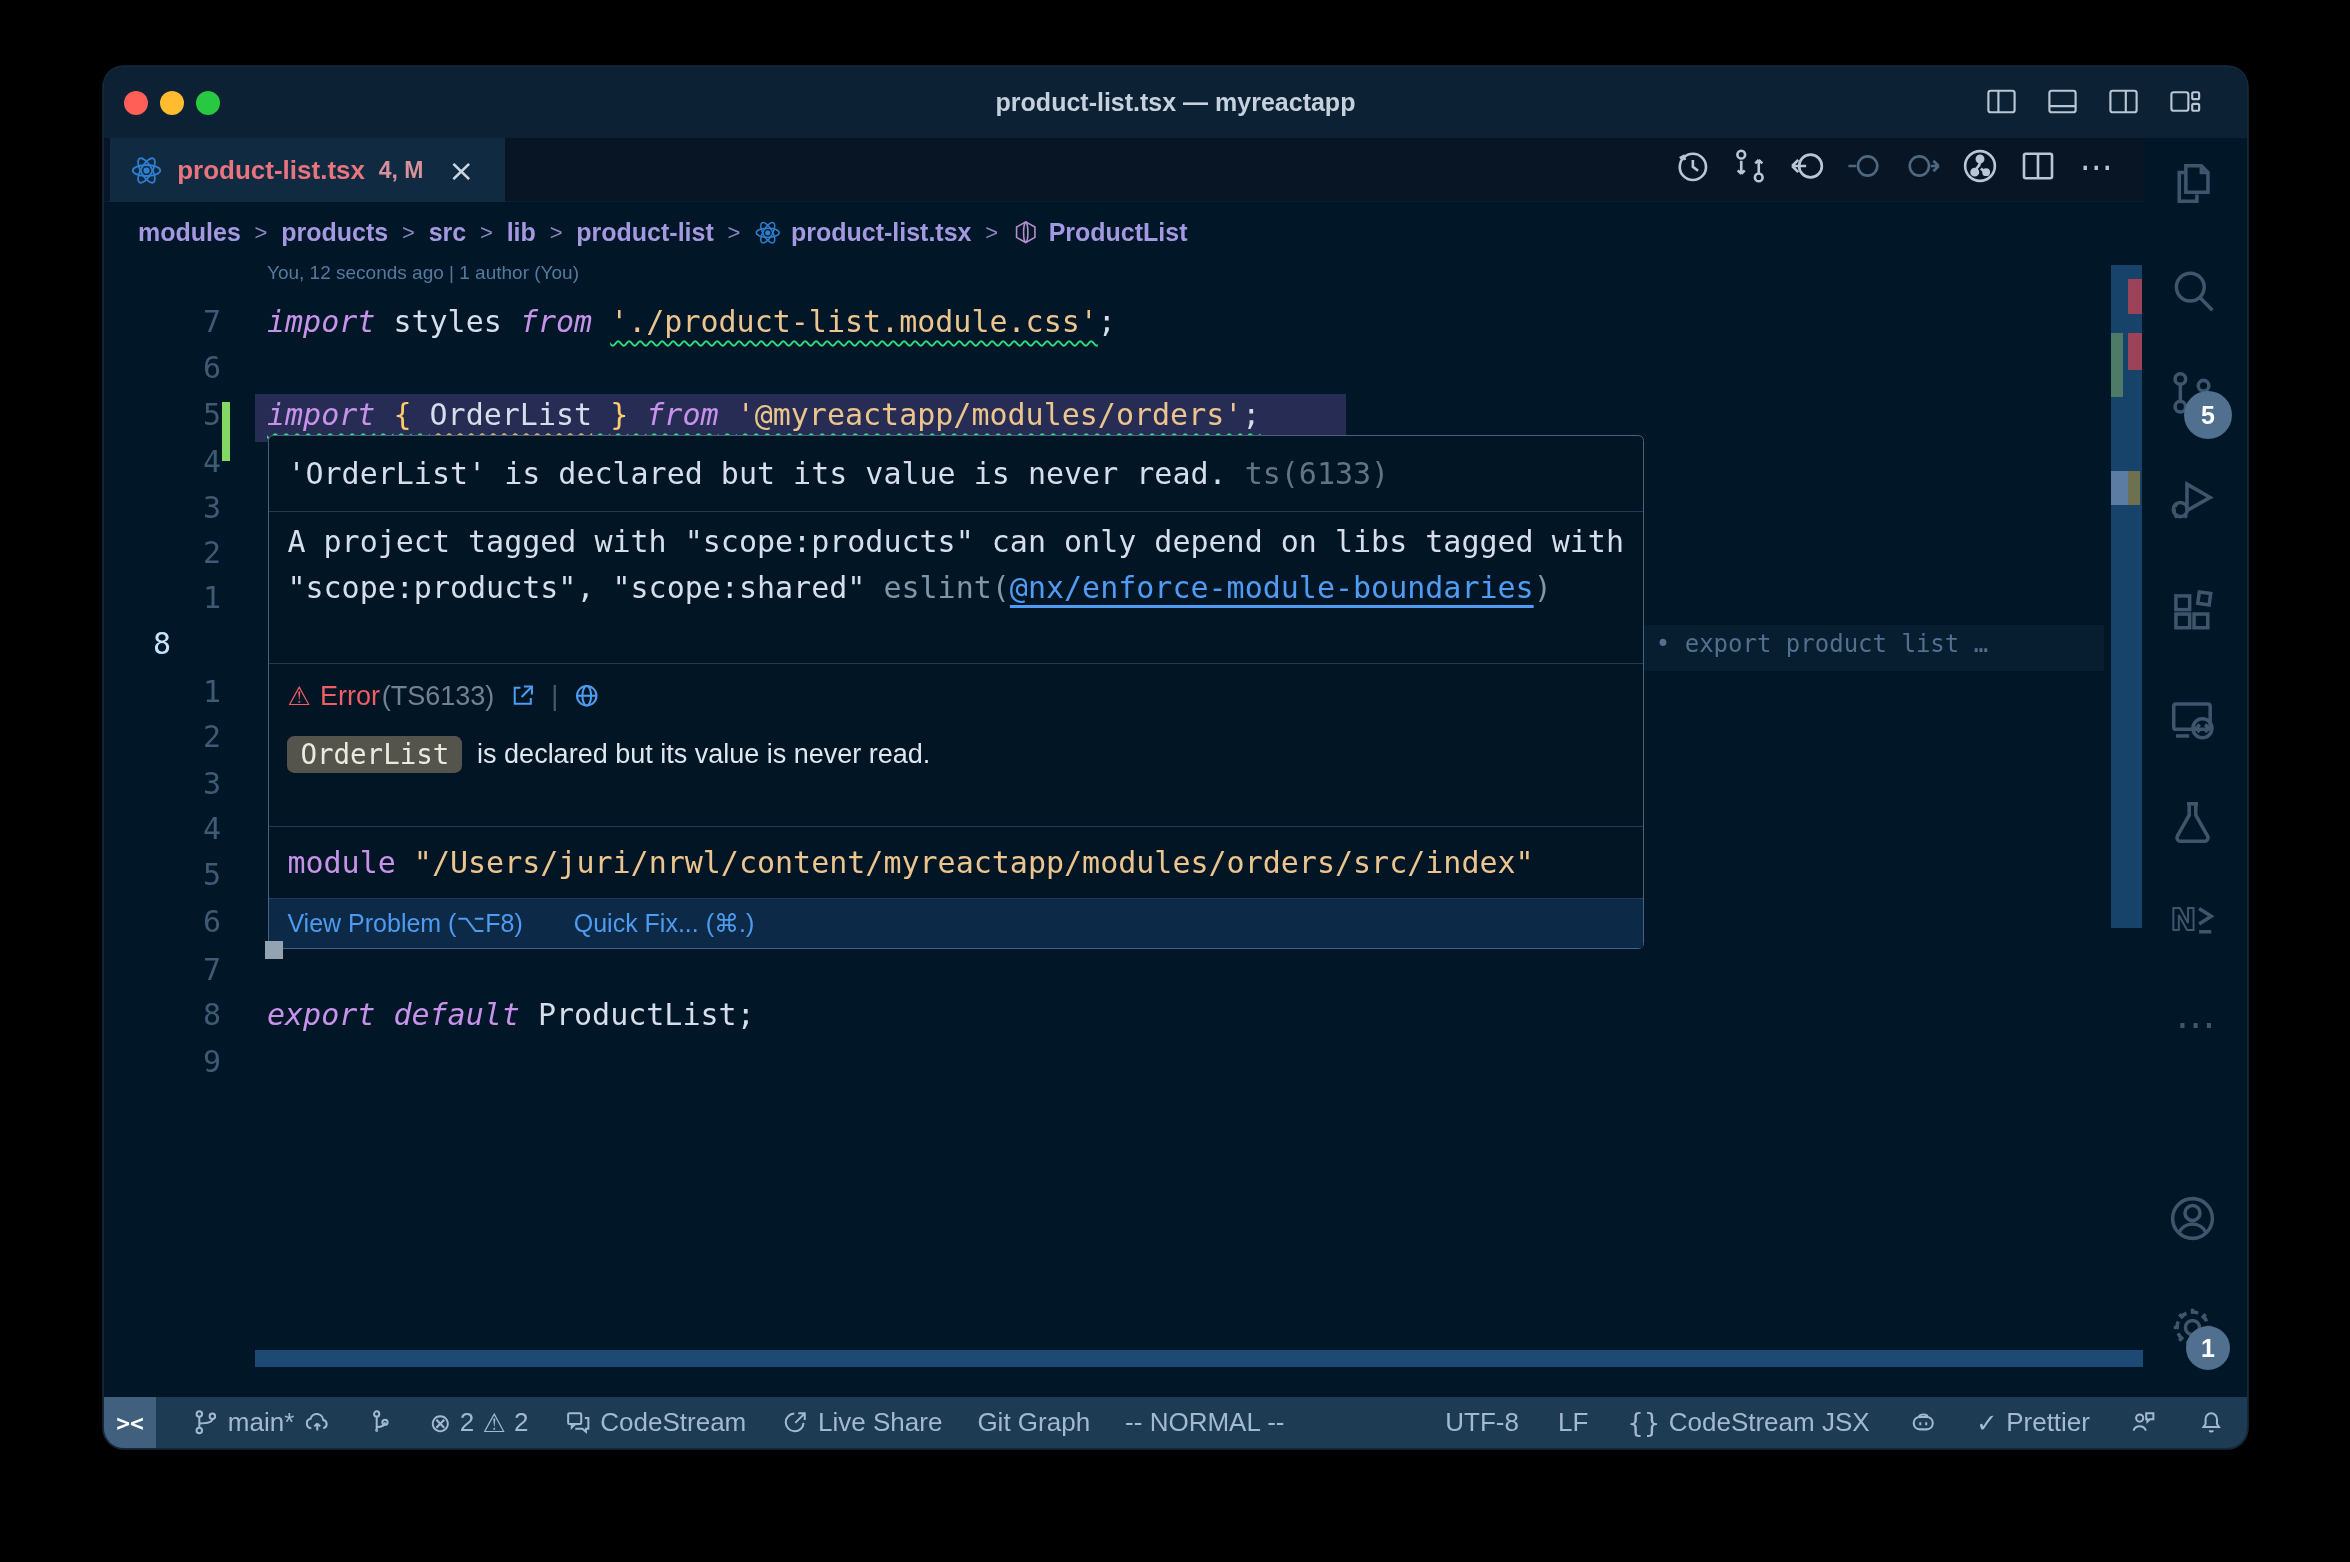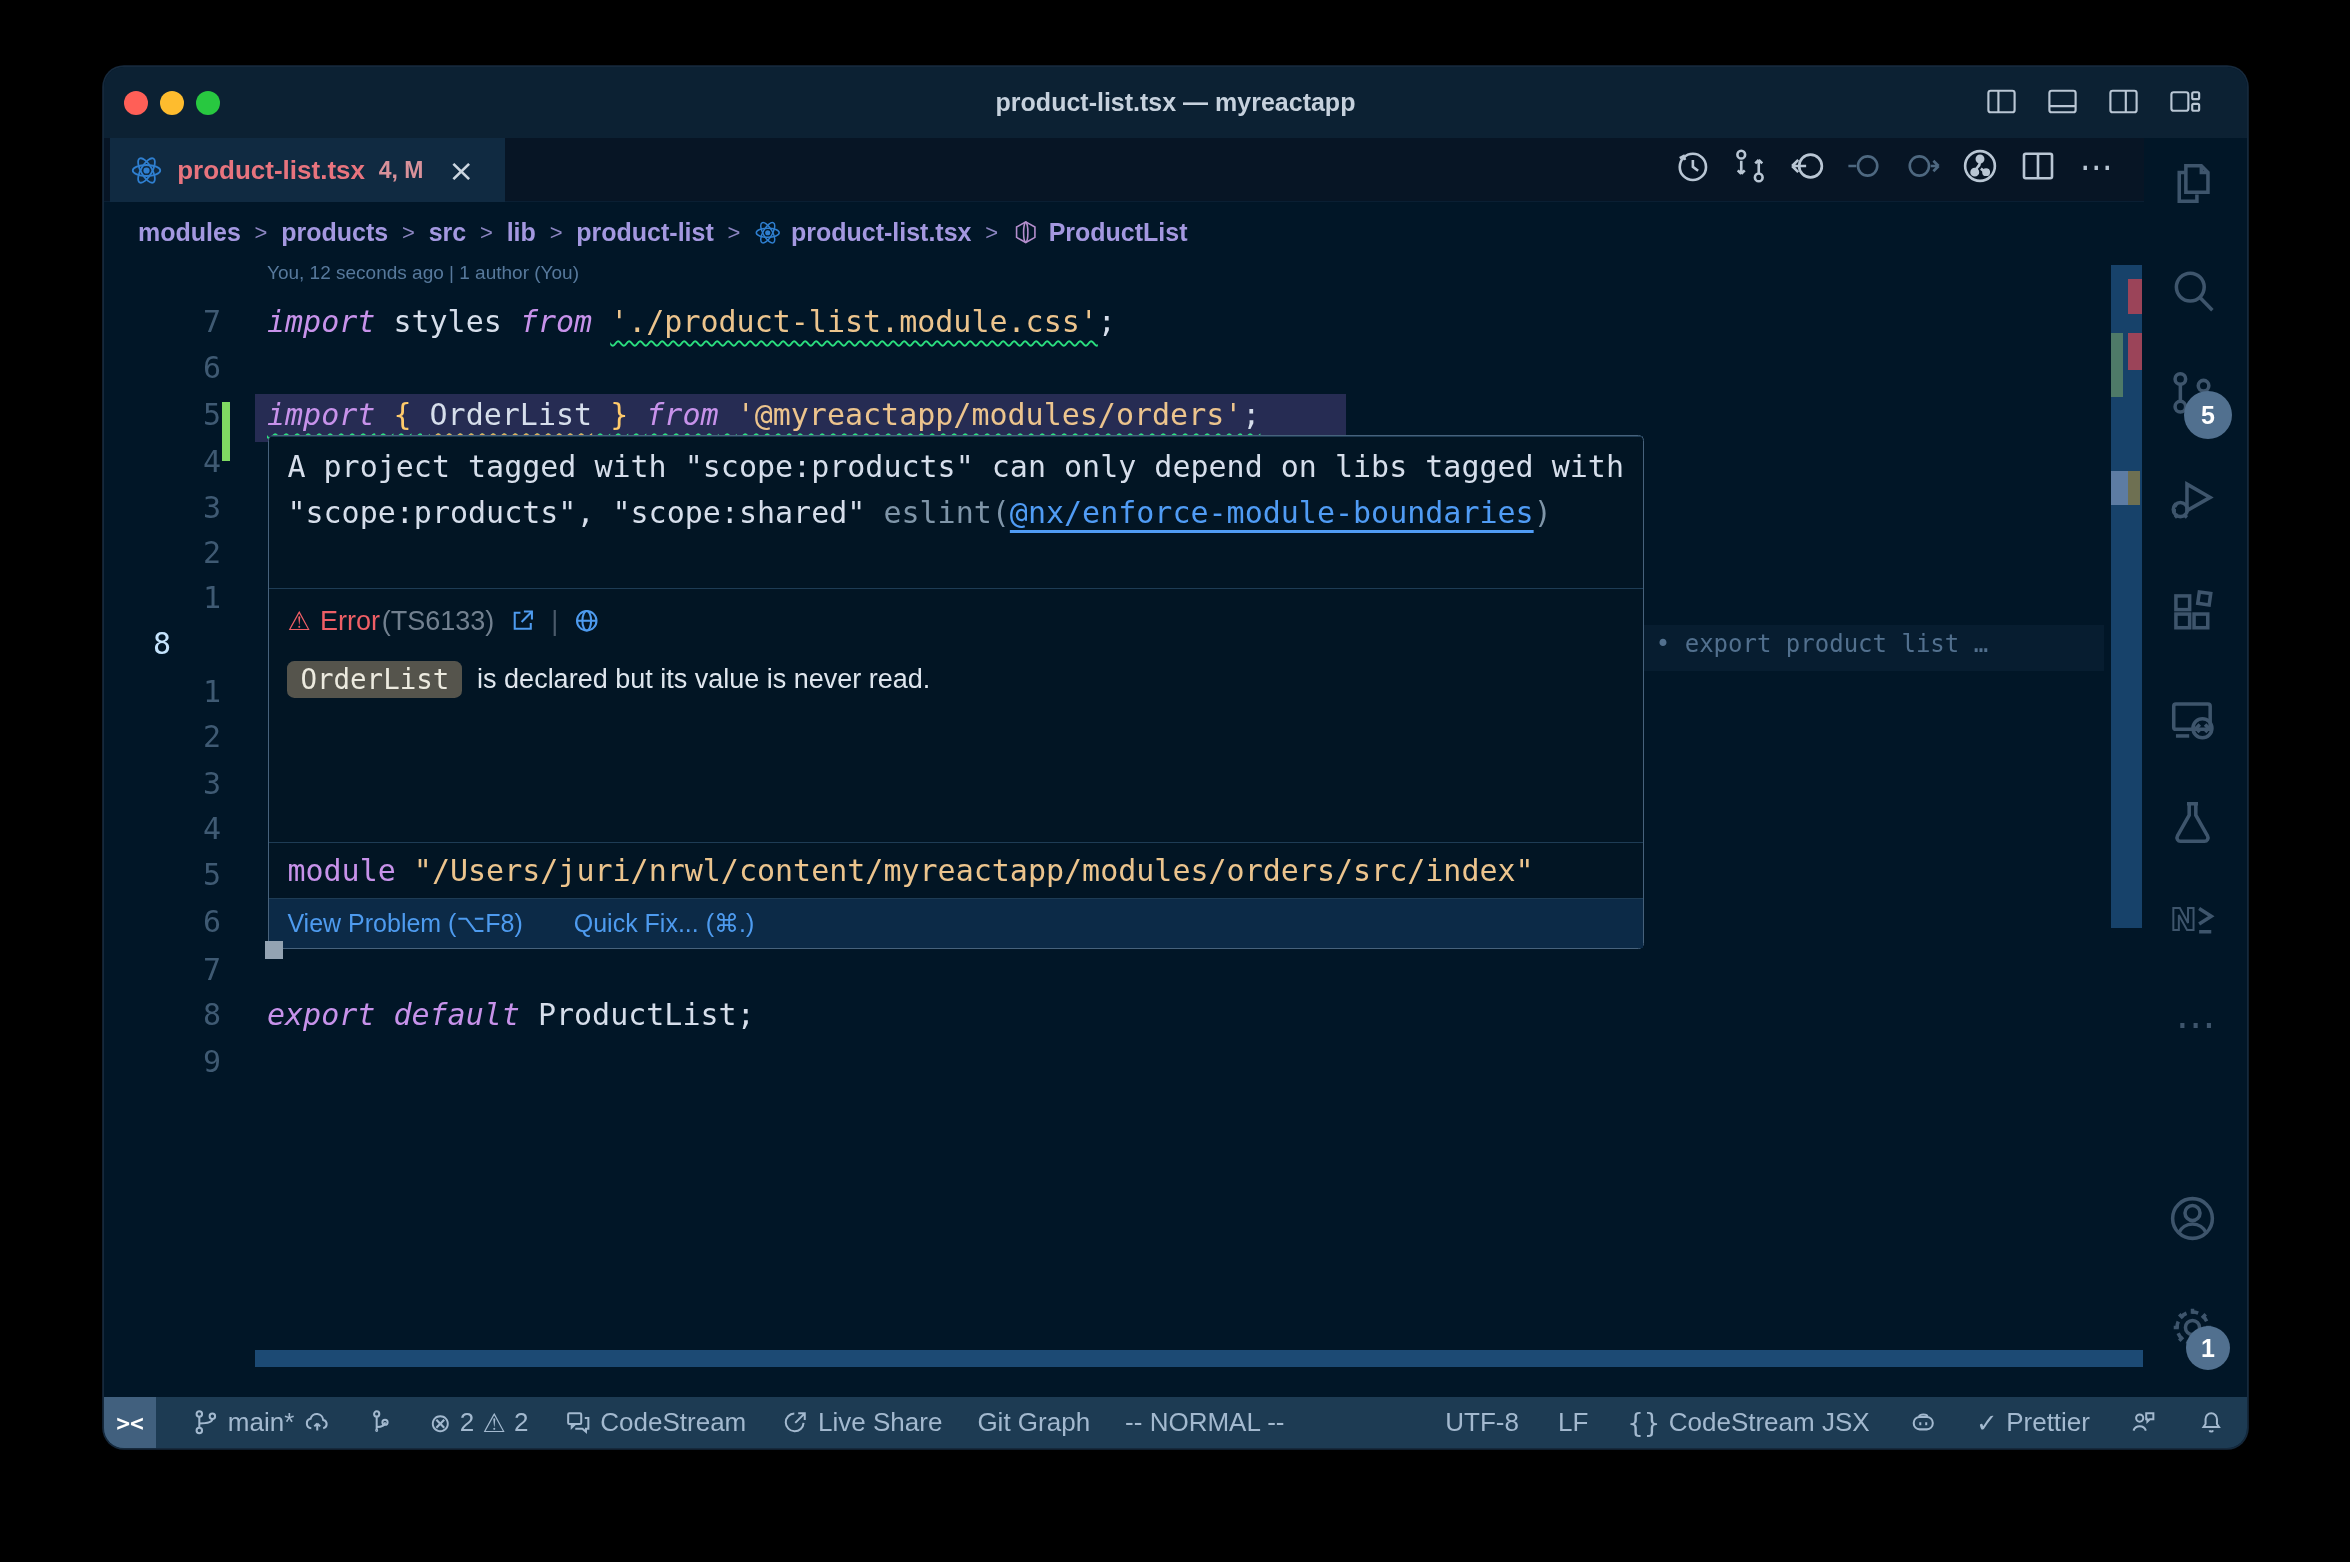--- a/index.html
+++ b/index.html
@@ -70,21 +70,21 @@
   .tt-s3{border-top:1.8px solid #1e3c55;flex:1;padding-top:16.5px;font-family:"Liberation Sans",sans-serif;}
   .tt-errrow{display:flex;align-items:center;gap:9.2px;font-size:27px;}
   .tt-warnglyph{color:#ef5f66;font-family:"DejaVu Sans",sans-serif;font-size:26px;}
   .tt-errlabel{color:#ef5f66;}
   .tt-errcode{color:#72808f;}
   .tt-errrow svg{width:27.5px;height:27.5px;stroke:#4e9bef;fill:none;stroke-width:1.8;cursor:pointer;margin-left:5.5px;}
   .tt-pipe{color:#4a5a6a;margin-left:5.5px;}
   .tt-chiprow{display:flex;align-items:center;margin-top:24px;font-size:27px;color:#dfe6ee;gap:14.7px;}
   .chip{font-family:"DejaVu Sans Mono",monospace;font-size:27.5px;background:#55544c;color:#eceadf;
         padding:2.8px 13px;border-radius:7.3px;}
-  .tt-s4{border-top:1.8px solid #1e3c55;height:56px;display:flex;align-items:center;gap:0;white-space:pre;}
+  .tt-s4{border-top:1.8px solid #1e3c55;height:72px;display:flex;align-items:center;gap:0;white-space:pre;}
   .tt-s5{border-top:1.8px solid #1e3c55;height:50px;background:#0c2a47;display:flex;align-items:center;gap:51px;
          font-family:"Liberation Sans",sans-serif;font-size:25px;}
   .tt-action{color:#4e9bef;cursor:pointer;}
 
   
   .activitybar{position:absolute;right:0;top:71px;width:103px;bottom:51px;background:#011627;}
   .ab-icon{position:absolute;left:22px;width:53px;height:53px;cursor:pointer;}
   .ab-icon svg{width:53px;height:53px;stroke:#3e556c;fill:none;stroke-width:1.6;}
   .ab-more{position:absolute;left:0;width:103px;text-align:center;color:#3e556c;font-size:40px;cursor:pointer;
            font-family:"DejaVu Sans",sans-serif;}
@@ -252,20 +252,21 @@
     <div class="ruler">
       <div class="mk" style="left:16.5px;top:14.7px;width:14.7px;height:35px;background:#9b4459"></div>
       <div class="mk" style="left:0;top:68px;width:12px;height:64px;background:#4e7a68"></div>
       <div class="mk" style="left:16.5px;top:68px;width:14.7px;height:37px;background:#9b4459"></div>
       <div class="mk" style="left:0;top:206px;width:16.5px;height:34px;background:#5d7ca3"></div>
       <div class="mk" style="left:16.5px;top:206px;width:12px;height:34px;background:#6e7052"></div>
     </div>
     <div class="hscroll"></div>
 
     <div class="tooltip">
+      <div class="tt-s tt-s1"><span>'OrderList' is declared but its value is never read.</span>&nbsp;<span class="tt-code">ts(6133)</span></div>
       <div class="tt-s tt-s2"><span>A project tagged with "scope:products" can only depend on libs tagged with "scope:products", "scope:shared"</span> <span class="tt-dim">eslint(</span><span class="tt-link">@nx/enforce-module-boundaries</span><span class="tt-dim">)</span></div>
       <div class="tt-s tt-s3">
         <div class="tt-errrow">
           <span class="tt-warnglyph">⚠</span>
           <span class="tt-errlabel">Error</span>
               <span class="tt-errcode" style="margin-left:-7.3px">(TS6133)</span>
           <svg viewBox="0 0 24 24">
                 <path d="M10 5H5v14h14v-5"></path>
                 <path d="M13 4h7v7"></path>
                 <path d="M20 4l-9 9"></path>

